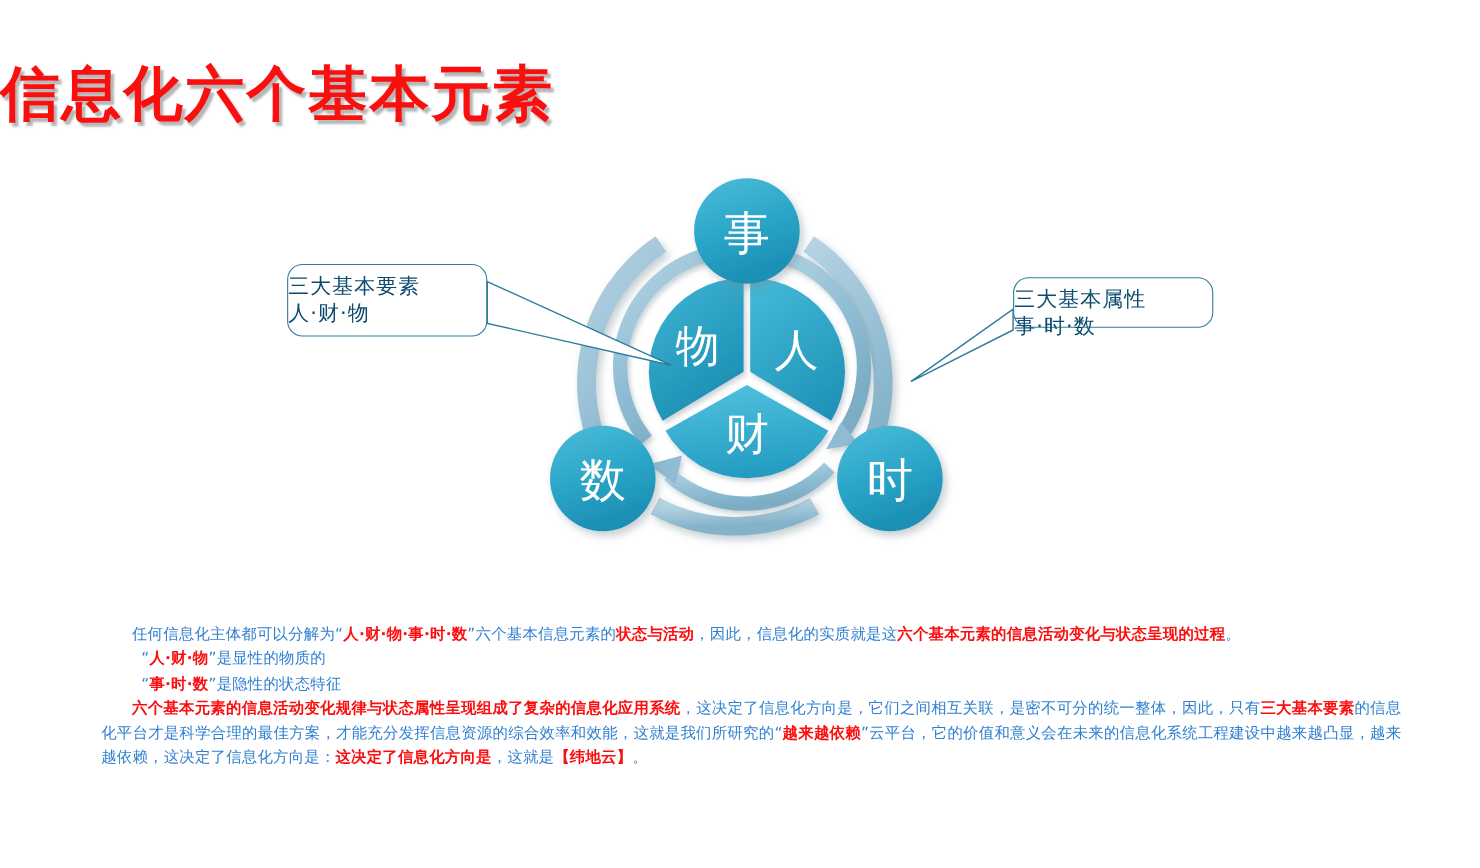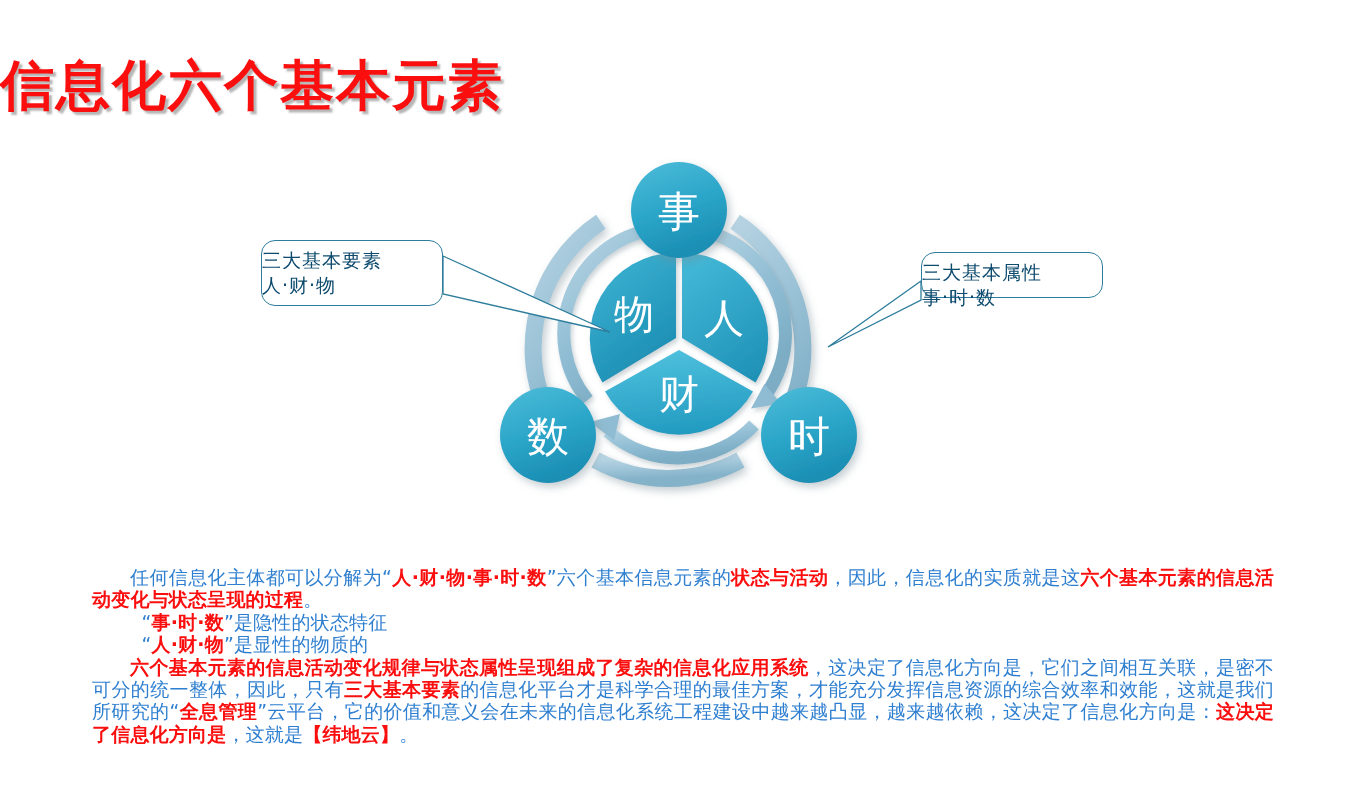--- a/index.html
+++ b/index.html
@@ -90,21 +90,21 @@
     pointer-events: none;
   }
 
   
   #bodytext {
     position: absolute;
     left: 92px;
     top: 566px;
     width: 1182px;
     font-family: "DejaVu Sans", "Liberation Sans", sans-serif;
-    font-size: 19px;
+    font-size: 14px;
     line-height: 22.4px;
     color: #2f7fd0;
     letter-spacing: 0.2px;
     text-align: justify;
   }
   #bodytext p { margin: 0; }
   #bodytext .ind1 { text-indent: 2em; }
   #bodytext .ind-sm { padding-left: 2.6em; }
   .hl {
     color: #fb0e0e;
@@ -226,24 +226,24 @@
   <span class="callout-line2">事·时·数</span>
 </div>
 
 <div id="bodytext">
 
   <p class="ind1">
     <span>任何信息化主体都可以分解为“</span><span class="hl">人·财·物·事·时·数</span><span>”六个基本信息元素的</span><span class="hl">状态与活动</span><span>，因此，信息化的实质就是这</span><span class="hl">六个基本元素的信息活动变化与状态呈现的过程</span><span>。</span>
   </p>
 
   <p class="ind-sm">
+    <span>“</span><span class="hl">人·财·物</span><span>”</span><span>是显性的物质的</span>
+  </p>
+
+  <p class="ind-sm">
     <span>“</span><span class="hl">事·时·数</span><span>”</span><span>是隐性的状态特征</span>
   </p>
 
-  <p class="ind-sm">
-    <span>“</span><span class="hl">人·财·物</span><span>”</span><span>是显性的物质的</span>
-  </p>
-
   <p class="ind1">
-    <span class="hl">六个基本元素的信息活动变化规律与状态属性呈现组成了复杂的信息化应用系统</span><span>，这决定了信息化方向是，它们之间相互关联，是密不可分的统一整体，因此，只有</span><span class="hl">三大基本要素</span><span>的信息化平台才是科学合理的最佳方案，才能充分发挥信息资源的综合效率和效能，这就是我们所研究的“</span><span class="hl">全息管理</span><span>”云平台，它的价值和意义会在未来的信息化系统工程建设中越来越凸显，越来越依赖，这决定了信息化方向是：</span><span class="hl">这决定了信息化方向是</span><span>，这就是</span><span class="hl">【纬地云】</span><span>。</span>
+    <span class="hl">六个基本元素的信息活动变化规律与状态属性呈现组成了复杂的信息化应用系统</span><span>，这决定了信息化方向是，它们之间相互关联，是密不可分的统一整体，因此，只有</span><span class="hl">三大基本要素</span><span>的信息化平台才是科学合理的最佳方案，才能充分发挥信息资源的综合效率和效能，这就是我们所研究的“</span><span class="hl">越来越依赖</span><span>”云平台，它的价值和意义会在未来的信息化系统工程建设中越来越凸显，越来越依赖，这决定了信息化方向是：</span><span class="hl">这决定了信息化方向是</span><span>，这就是</span><span class="hl">【纬地云】</span><span>。</span>
   </p>
 
 </div>
 
 </body></html>

